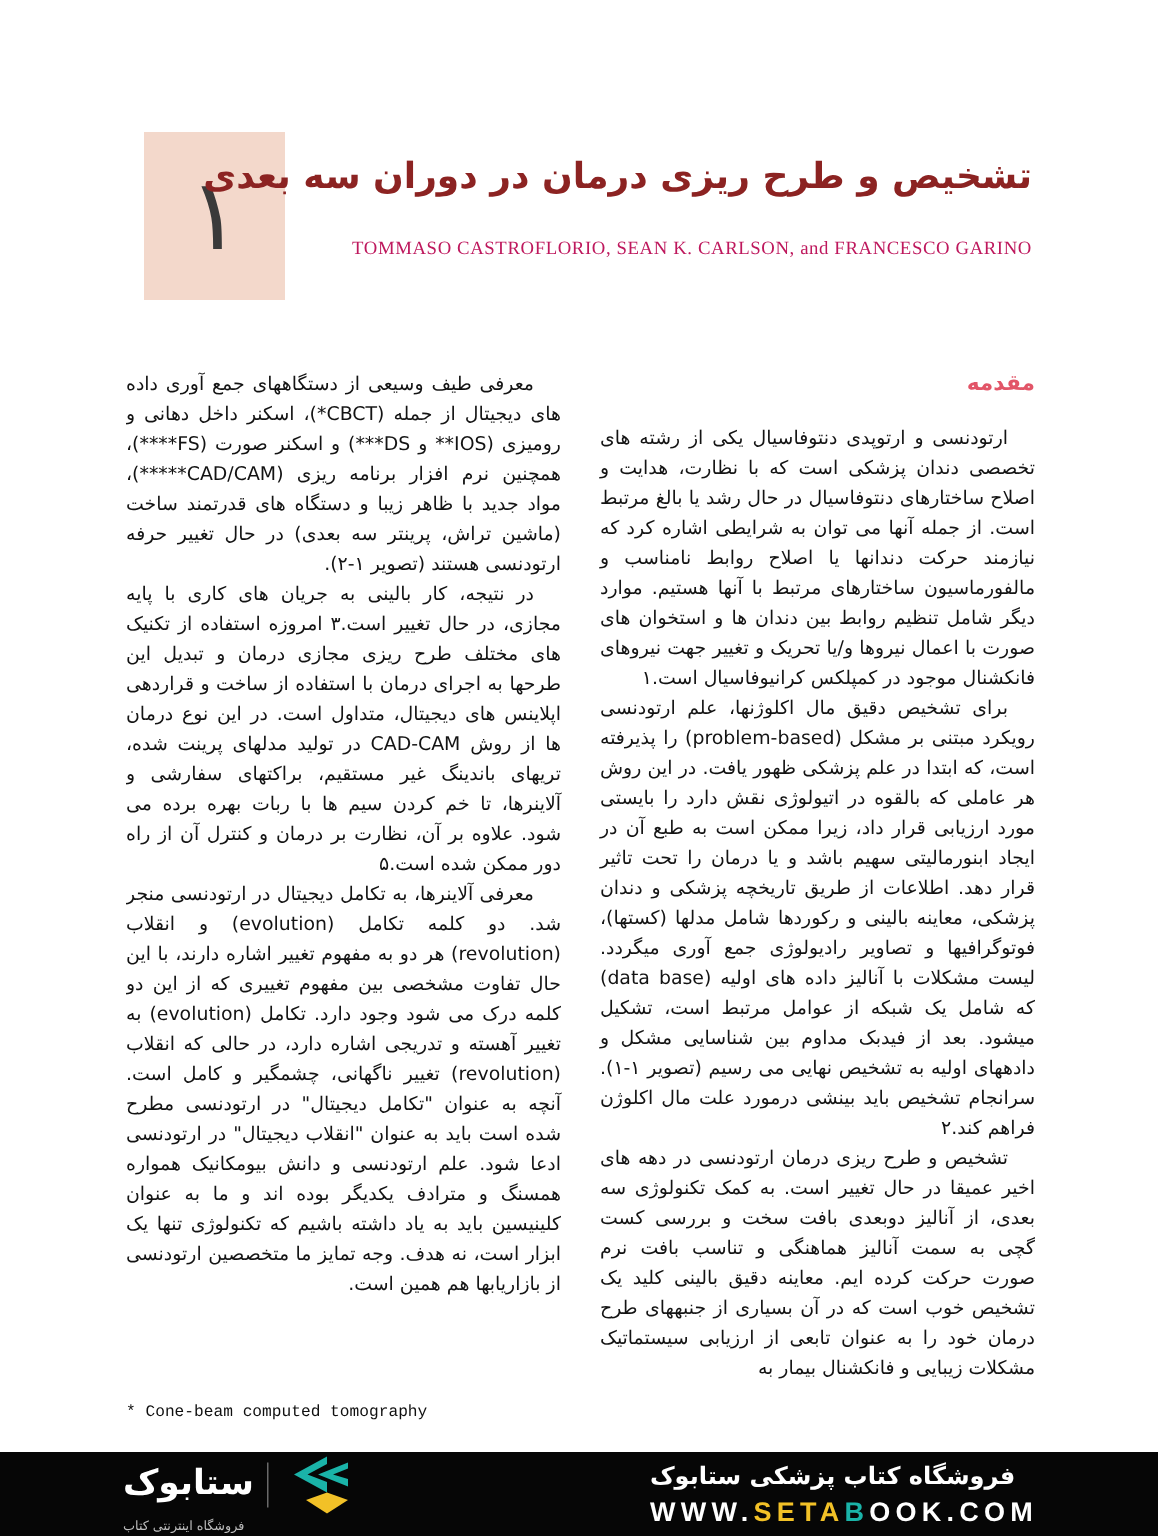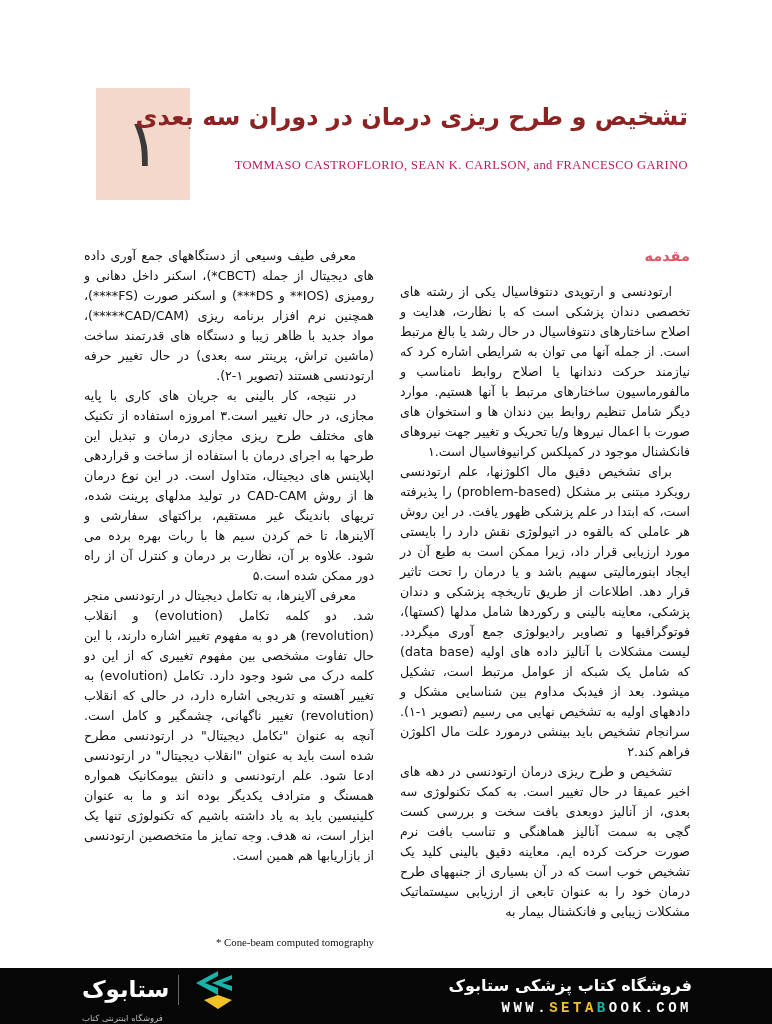--- a/index.html
+++ b/index.html
@@ -34,40 +34,40 @@
   .col {
     flex:1 1 0; text-align:justify; font-size:12.6px; line-height:20px;
     color:#131313;
   }
   .col p { text-indent:18px; margin:0; }
   .col-left { display:flex; flex-direction:column; }
   .intro-heading {
     font-size:14.5px; font-weight:700; color:#e25568; margin-bottom:16px;
   }
   .footnotes {
-    direction:ltr; text-align:right; margin-top:auto; padding-top:12px;
+    direction:ltr; text-align:left; margin-top:auto; padding-top:12px;
     font-size:10.8px; line-height:15px; color:#101010;
-    font-family:Liberation Serif, serif;
+    font-family:Liberation Mono, monospace;
   }
   
   .footer {
     position:absolute; left:0; bottom:0; width:772px; height:56px;
     background:#060606; display:flex; align-items:center;
     justify-content:space-between; padding:0 80px 0 82px;
   }
   .logo { display:flex; flex-direction:column; align-items:flex-start; }
   .logo-top { display:flex; direction:rtl; align-items:center; gap:9px; }
   .logo-divider { width:1px; height:30px; background:#6a6a6a; display:inline-block; }
   .brand { color:#ffffff; font-size:23px; font-weight:700; direction:rtl; line-height:1.1; }
   .tagline { color:#bdbdbd; font-size:8.5px; direction:rtl; margin-top:3px; align-self:stretch; text-align:left; }
-  .footer-right { text-align:right; }
+  .footer-right { text-align:left; }
   .store-line { direction:rtl; color:#ffffff; font-size:16px; font-weight:700; margin-bottom:5px; }
   .url {
-    font-family:Liberation Mono, monospace; color:#ffffff;
-    font-size:14px; font-weight:700; letter-spacing:3.5px; direction:ltr;
+    font-family:Liberation Sans, sans-serif; color:#ffffff;
+    font-size:18px; font-weight:700; letter-spacing:3.5px; direction:ltr;
   }
   .u-white { color:#ffffff; }
   .u-yellow { color:#f2c127; }
   .u-teal { color:#1ab3a8; }
 </style>
 </head>
 <body>
 
 <div class="page">
 

